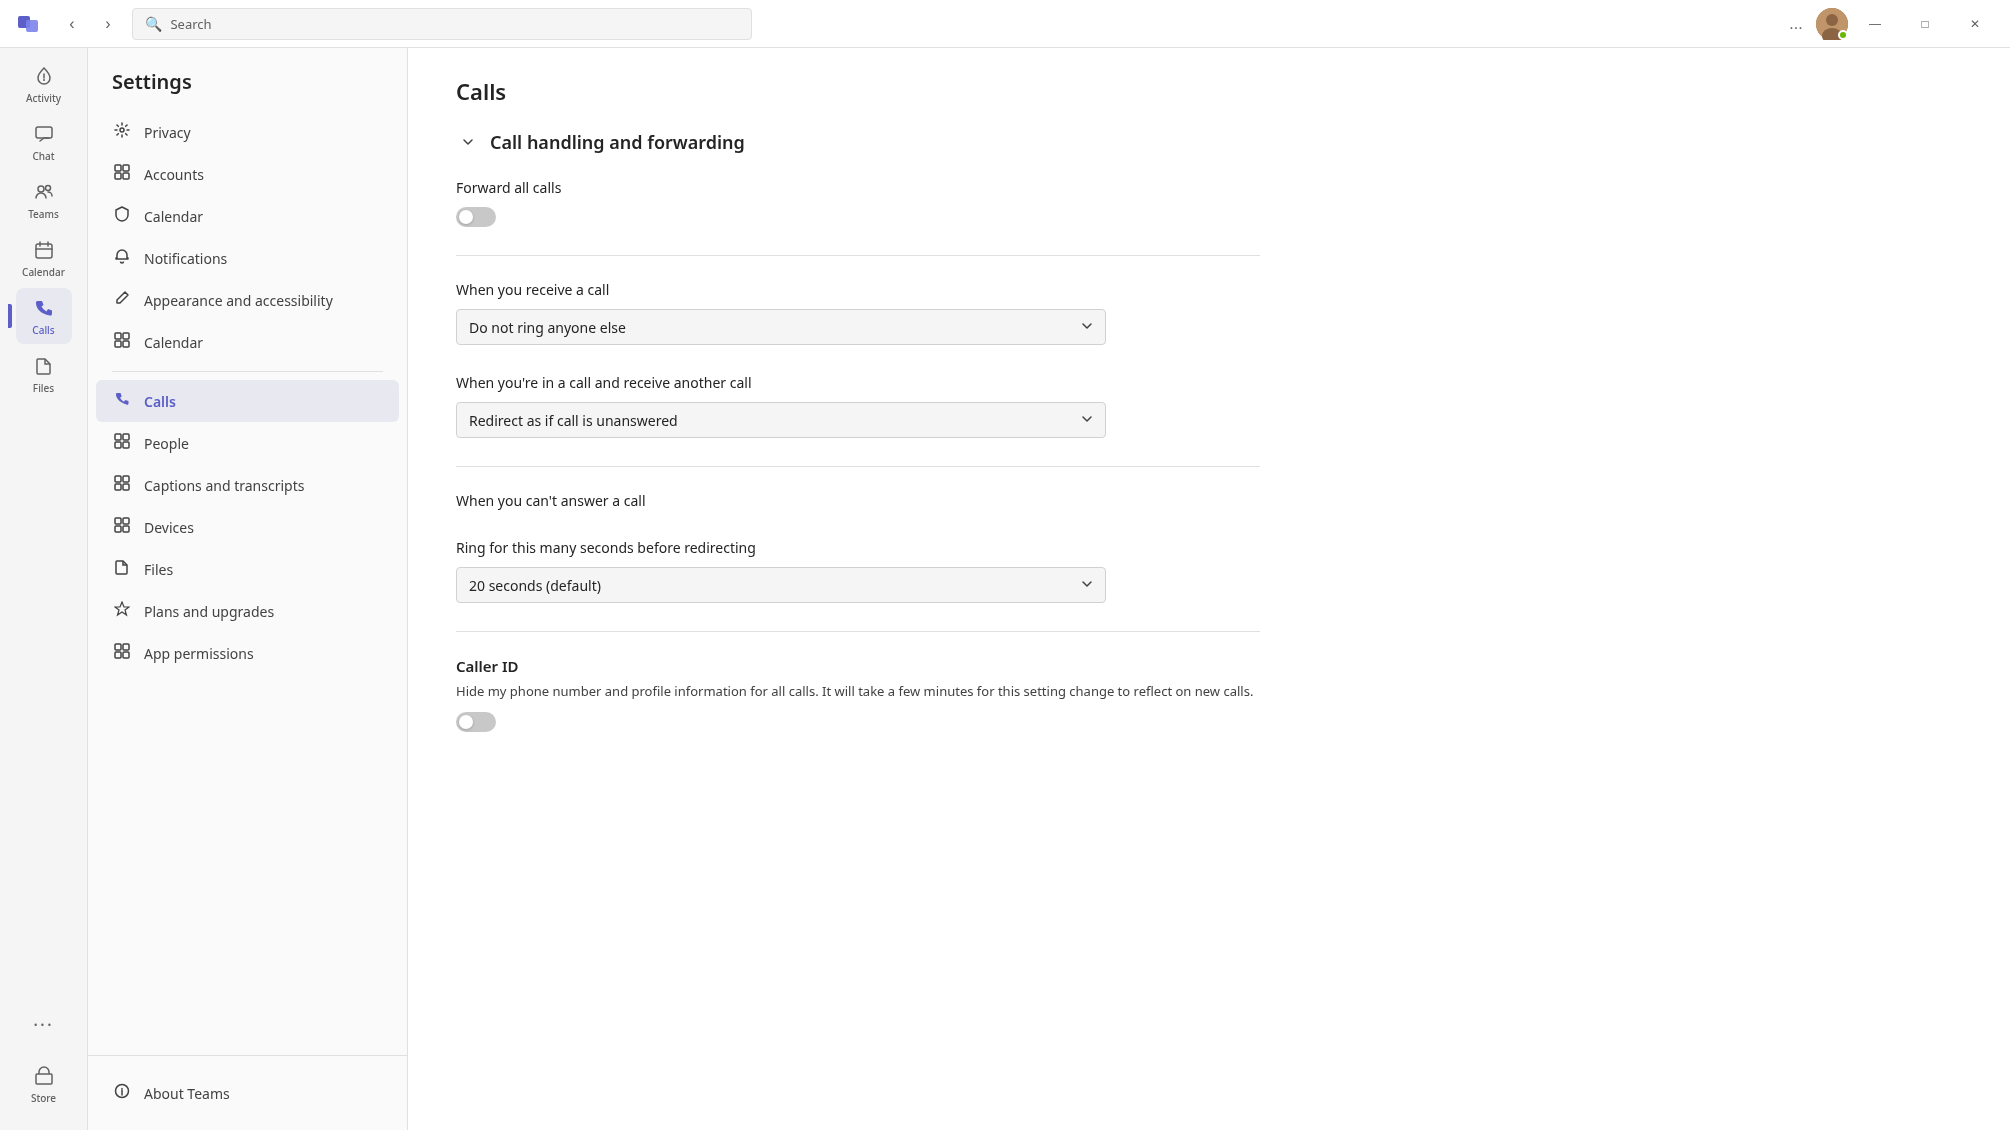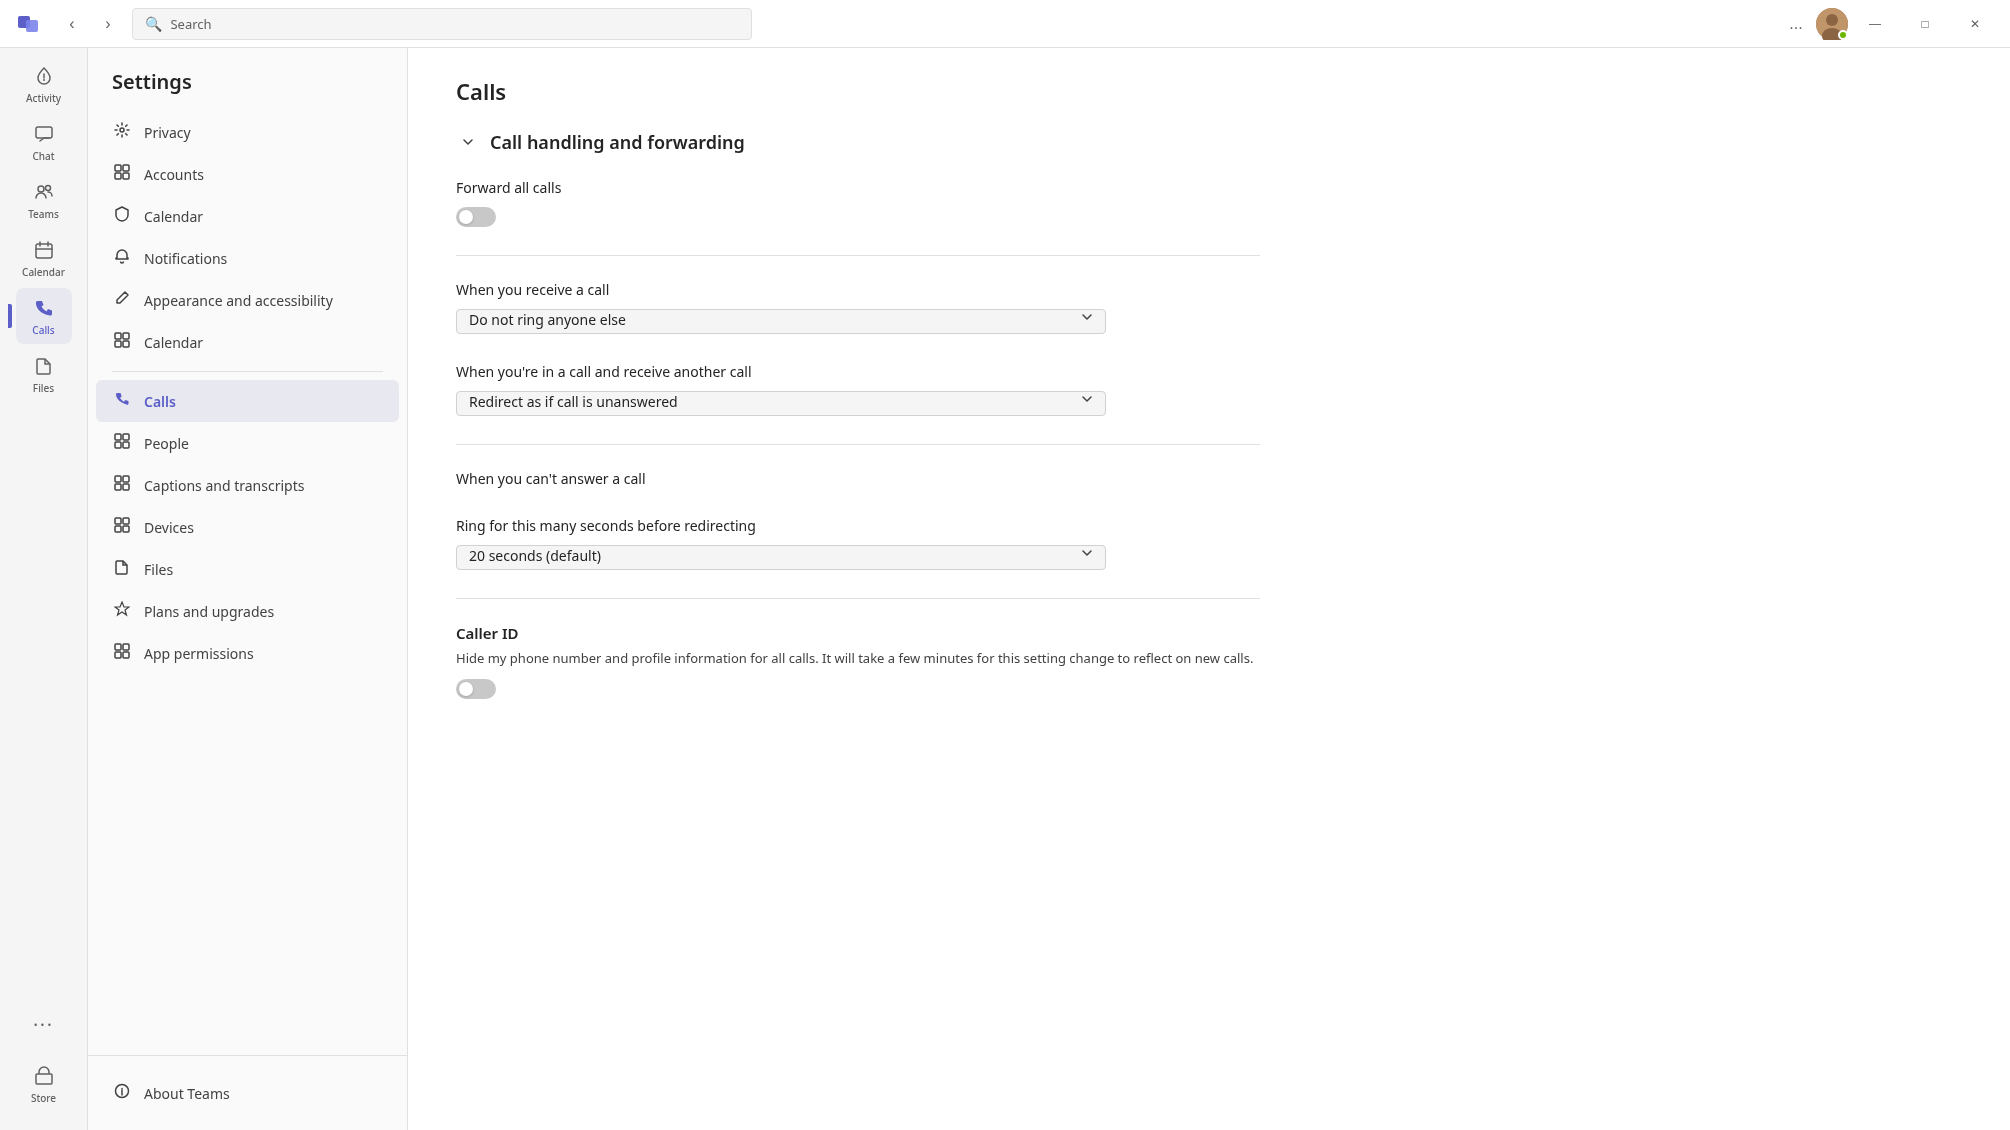--- a/index.html
+++ b/index.html
@@ -322,26 +322,26 @@
       top: 1px;
       left: 1px;
       transition: left 0.2s;
       box-shadow: 0 1px 3px rgba(0,0,0,0.2);
     }
 
     
     .dropdown {
       width: 100%;
       max-width: 650px;
-      height: 25px;
+      height: 36px;
       background: #f5f5f5;
       border: 1px solid #d1d1d1;
       border-radius: 4px;
       display: flex;
-      align-items: flex-start;
+      align-items: center;
       justify-content: space-between;
       padding: 0 12px;
       cursor: pointer;
       color: #242424;
     }
     .dropdown-chevron { color: #424242; font-size: 12px; }
 
     
     .caller-id-title {
       font-size: 15px;

